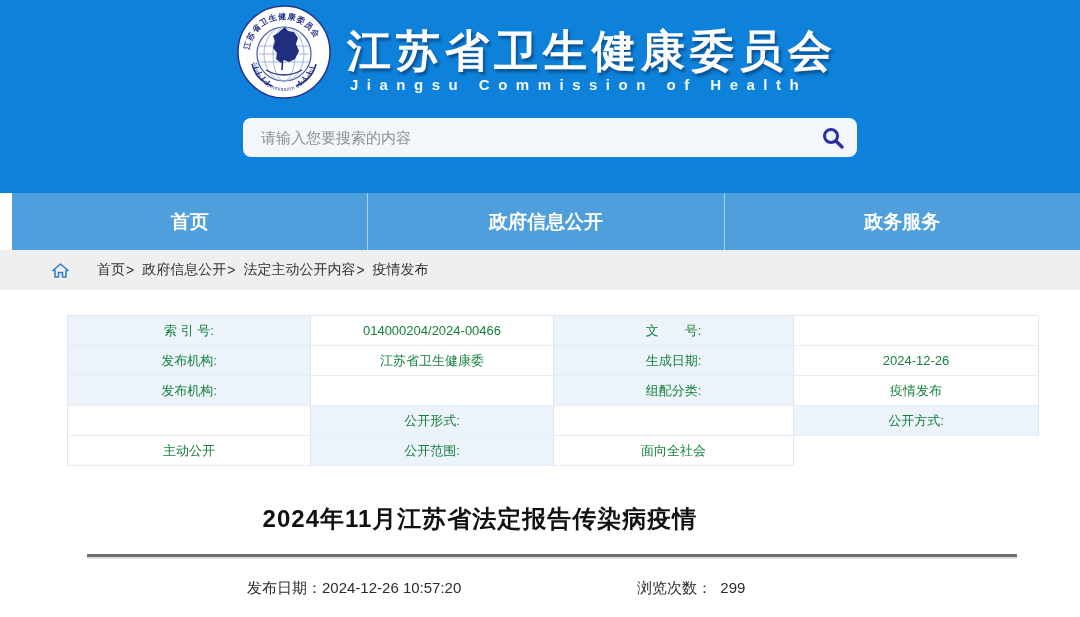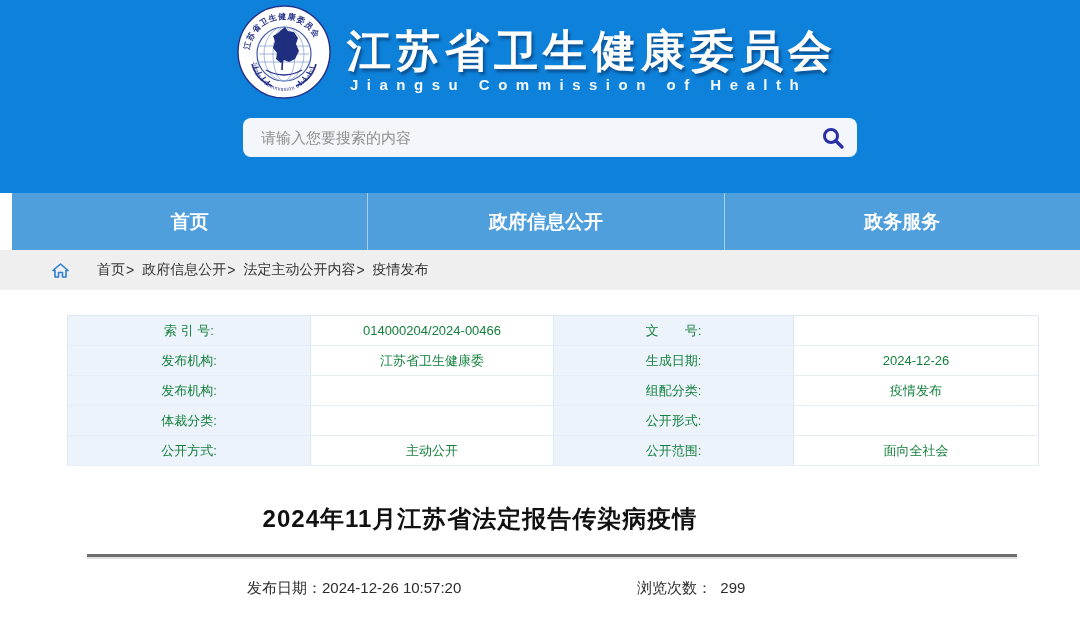--- a/index.html
+++ b/index.html
@@ -156,21 +156,20 @@
     <div class="cell label">发布机构:</div>
     <div class="cell">江苏省卫生健康委</div>
     <div class="cell label">生成日期:</div>
     <div class="cell">2024-12-26</div>
 
     <div class="cell label">发布机构:</div>
     <div class="cell"></div>
     <div class="cell label">组配分类:</div>
     <div class="cell">疫情发布</div>
 
-    <div class="cell label">体裁分类:</div>
     <div class="cell"></div>
     <div class="cell label">公开形式:</div>
     <div class="cell"></div>
 
     <div class="cell label">公开方式:</div>
     <div class="cell">主动公开</div>
     <div class="cell label">公开范围:</div>
     <div class="cell">面向全社会</div>
   </div>
 

